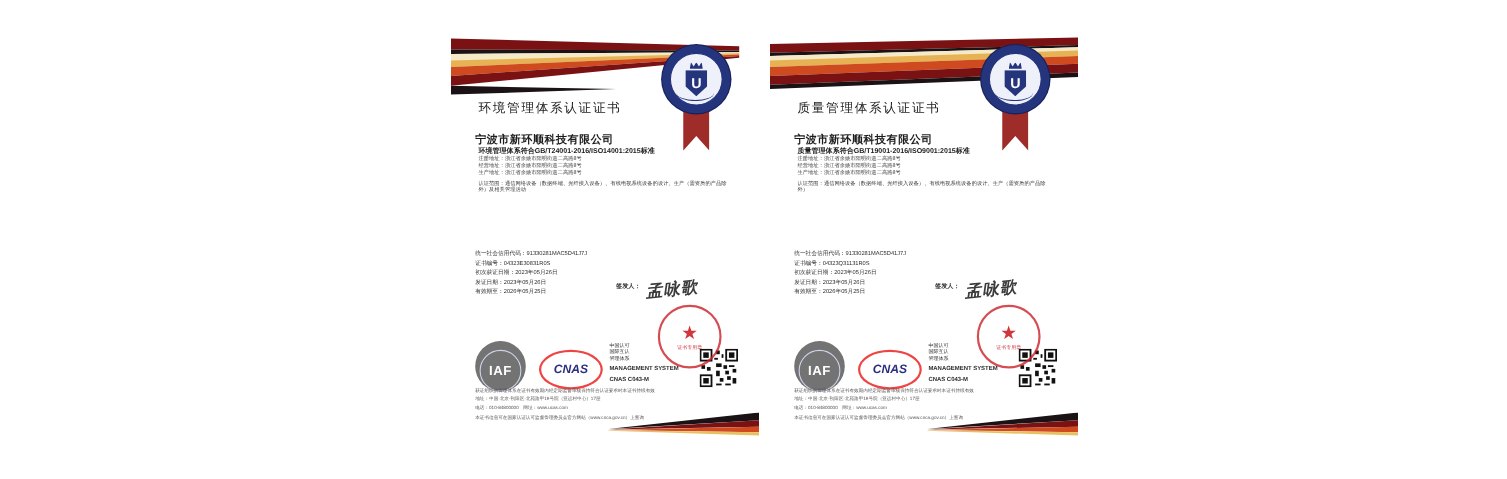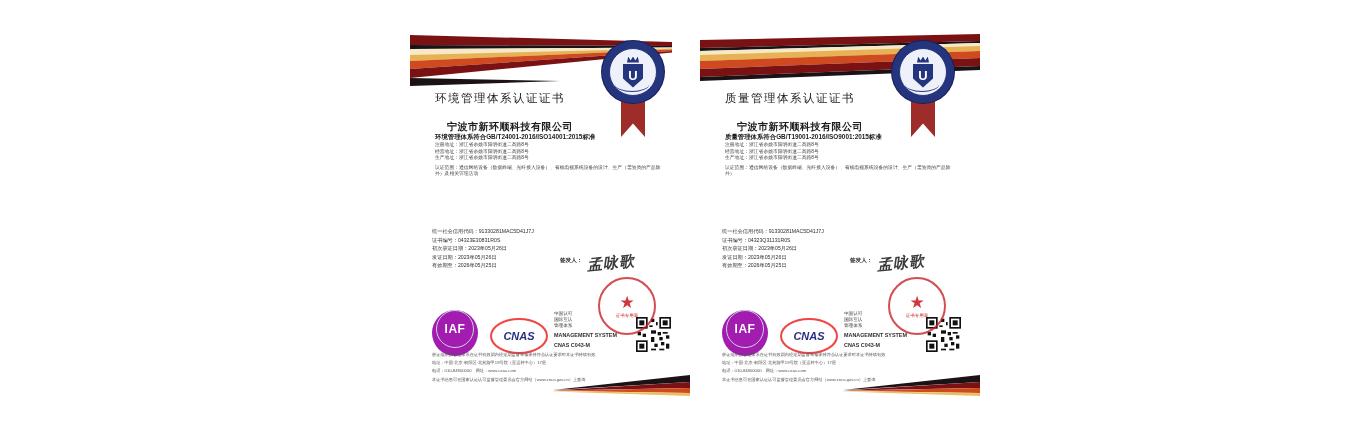--- a/index.html
+++ b/index.html
@@ -26,40 +26,40 @@
   .badge-inner{width:46px;height:46px;border-radius:50%;background:#eef1f9;border:1.5px solid #24357d;
     display:flex;flex-direction:column;align-items:center;justify-content:center;position:relative;}
   .badge-crown{width:12px;height:6px;background:#24357d;margin-bottom:1px;
     clip-path:polygon(0 100%,10% 0,30% 65%,50% 0,70% 65%,90% 0,100% 100%);}
   .badge-shield{width:20px;height:24px;background:#24357d;color:#fff;font-weight:bold;font-size:13px;
     display:flex;align-items:center;justify-content:center;
     clip-path:polygon(0 0,100% 0,100% 62%,50% 100%,0 62%);}
   .laurel{position:absolute;width:34px;height:14px;left:5px;bottom:3px;border-bottom:1.5px solid #24357d;border-radius:50%;}
 
   .title{position:absolute;left:25px;top:66px;margin:0;font-size:11.5px;font-weight:400;color:#1c1c1c;letter-spacing:1.5px;}
-  .company{position:absolute;left:37px;top:95px;font-size:10px;font-weight:700;color:#1c1c1c;letter-spacing:.5px;}
+  .company{position:absolute;left:22px;top:95px;font-size:10px;font-weight:700;color:#1c1c1c;letter-spacing:.5px;}
   .standard{position:absolute;left:25px;top:108px;font-size:6.4px;font-weight:700;color:#1c1c1c;}
   .addresses{position:absolute;left:25px;top:117px;font-size:4.8px;color:#3c3c3c;line-height:6.6px;}
   .scope{position:absolute;left:25px;top:140px;width:234px;font-size:4.8px;color:#3c3c3c;line-height:6.2px;}
   .info{position:absolute;left:22px;top:202px;font-size:5.2px;color:#2e2e2e;line-height:8.5px;}
 
   .signer{position:absolute;left:150px;top:229px;white-space:nowrap;z-index:2;}
   .signer-label{font-size:5.6px;color:#2e2e2e;font-weight:700;vertical-align:6px;}
   .signature{display:inline-block;font-family:"DejaVu Serif","Liberation Serif",serif;
     font-size:15px;font-weight:700;font-style:italic;color:#3b3b3b;transform:rotate(-6deg);letter-spacing:1px;}
 
   .stamp{position:absolute;left:188px;top:252px;width:54px;height:54px;border:2.5px solid rgba(203,32,39,.8);
     border-radius:50%;z-index:4;display:flex;flex-direction:column;align-items:center;justify-content:center;
     background:rgba(255,255,255,0);}
   .stamp-star{color:rgba(203,32,39,.9);font-size:17px;line-height:17px;}
   .stamp-label{color:rgba(203,32,39,.9);font-size:4.5px;margin-top:2px;}
 
   .accred{position:absolute;left:22px;top:283px;width:236px;height:50px;}
-  .iaf{position:absolute;left:0;top:2px;width:46px;height:46px;border-radius:50%;background:#a21caf;
-    display:flex;align-items:flex-start;justify-content:center;}
+  .iaf{position:absolute;left:0;top:2px;width:46px;height:46px;border-radius:50%;background:#737373;
+    display:flex;align-items:flex-end;justify-content:center;}
   .iaf-inner{width:36px;height:36px;border-radius:50%;border:1.5px solid #cdd3ea;display:flex;align-items:center;justify-content:center;
     color:#fff;font-weight:700;font-size:12px;letter-spacing:.5px;}
   .cnas{position:absolute;left:58px;top:10px;width:54px;height:32px;border:2px solid #ef4444;border-radius:50%;
     display:flex;align-items:center;justify-content:center;color:#2a2f80;font-weight:700;font-style:italic;font-size:11px;}
   .acc-text{position:absolute;left:122px;top:3px;color:#2e2e2e;}
   .acc-cn{font-size:4.6px;line-height:6px;}
   .acc-en{font-size:5.4px;font-weight:700;margin-top:3px;line-height:7px;}
   .qr{position:absolute;left:204px;top:9px;width:35px;height:35px;}
 
   .footer{position:absolute;left:22px;top:326px;font-size:4.2px;color:#555;line-height:8.2px;width:240px;}

